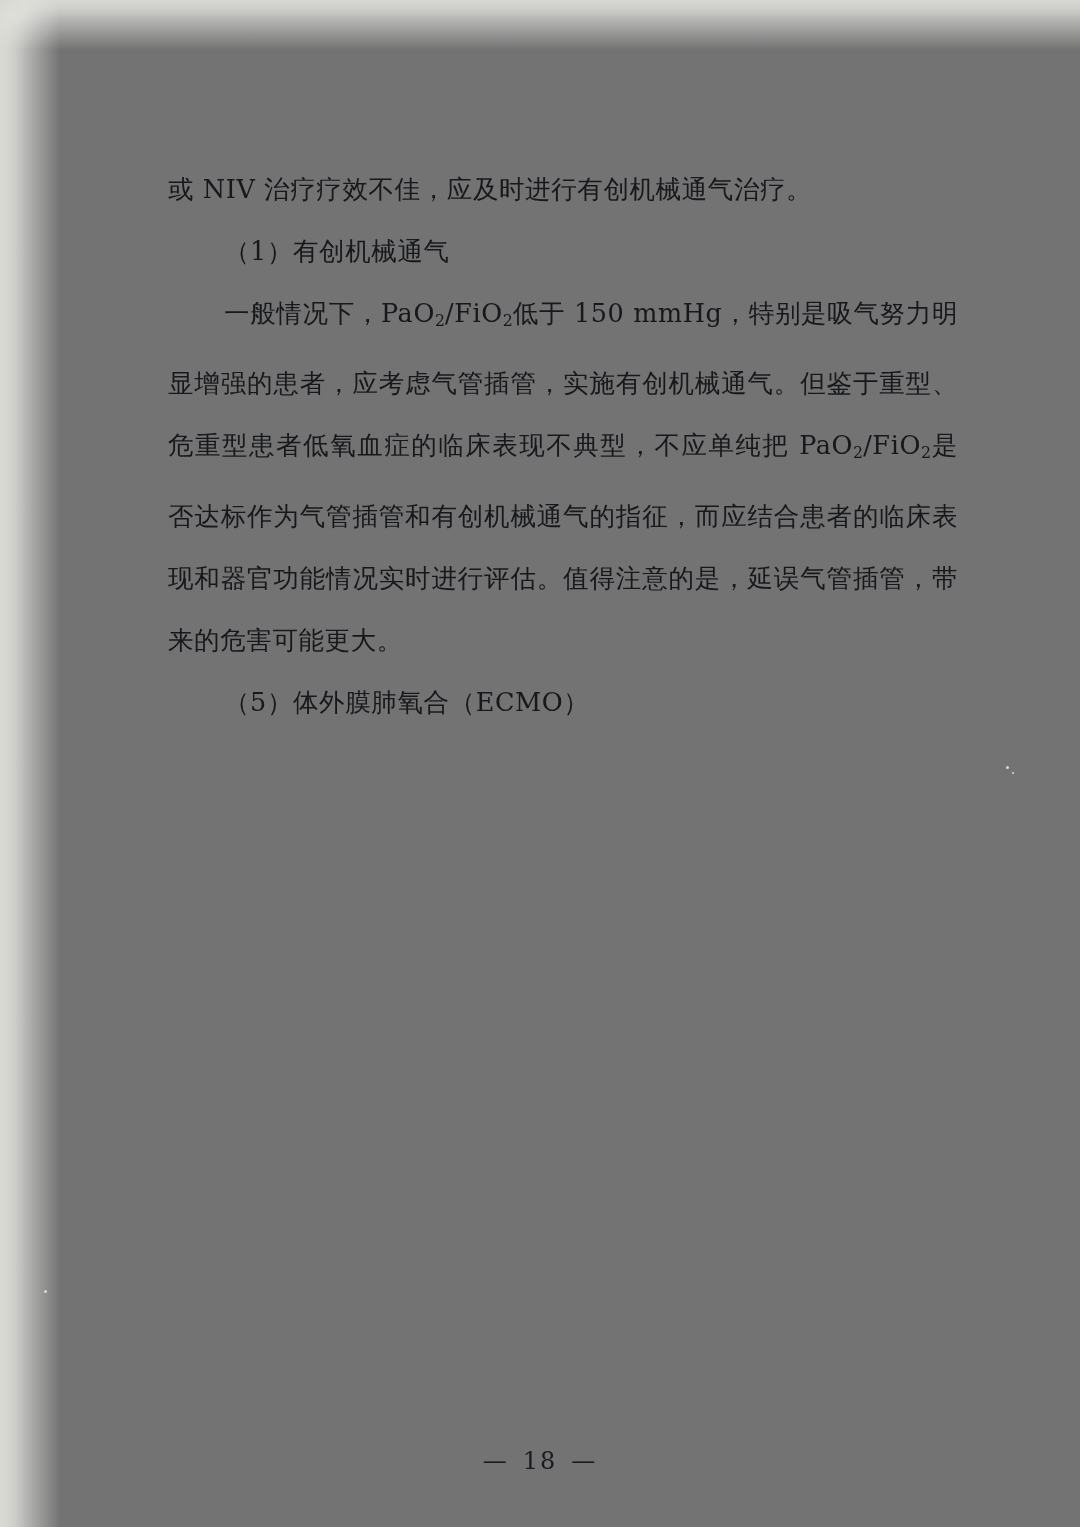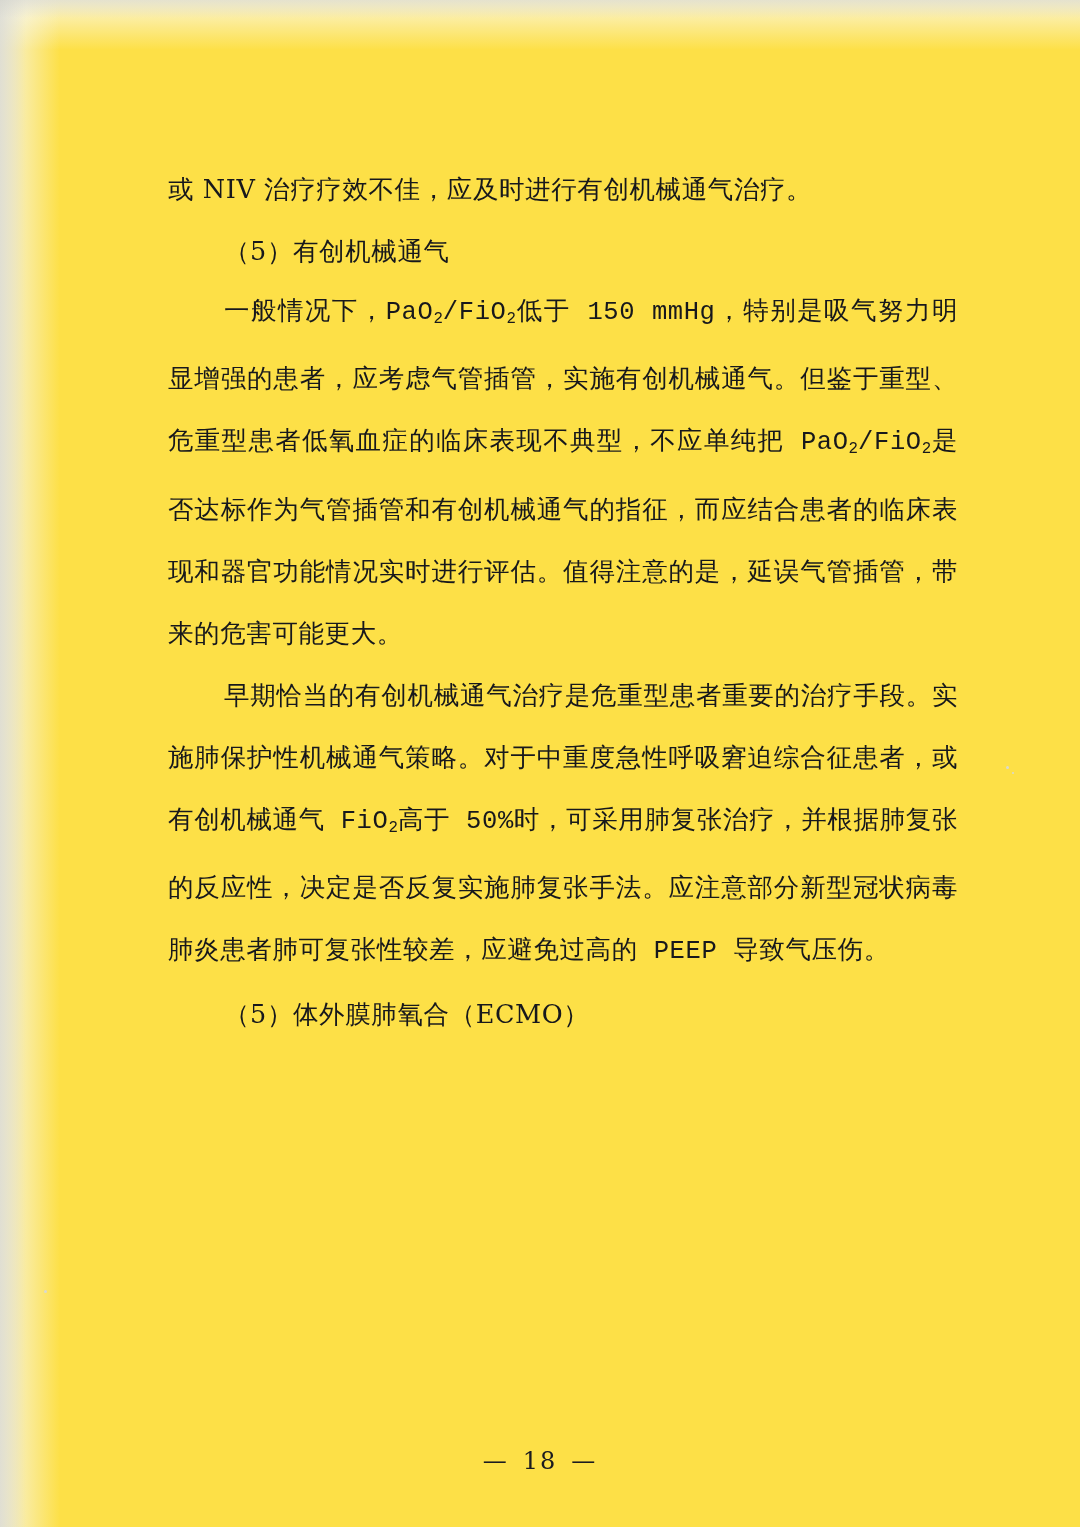--- a/index.html
+++ b/index.html
@@ -4,21 +4,21 @@
 <style>
   html, body {
     margin: 0;
     padding: 0;
     background: #ffffff;
   }
   .page {
     position: relative;
     width: 1080px;
     height: 1527px;
-    background: #fde047;
+    background: #737373;
     overflow: hidden;
     font-family: "DejaVu Serif", "Liberation Serif", serif;
     color: #16171b;
   }
   
   .page::before {
     content: "";
     position: absolute;
     inset: 0;
     background:
@@ -36,21 +36,20 @@
     font-size: 25.5px;
     line-height: 62px;
     letter-spacing: 0.6px;
     text-align: justify;
     text-justify: inter-ideograph;
     margin: 0;
     color: #17181c;
   }
   .indent {
     text-indent: 56px;
-    font-family: Liberation Mono, monospace;
   }
   .heading {
     text-indent: 56px;
   }
   sub {
     font-size: 0.62em;
     vertical-align: -0.28em;
     letter-spacing: 0;
   }
   .pagenum {
@@ -93,29 +92,26 @@
   <div class="edge-shadow-top"></div>
 
   <div class="speck" style="left:44px; top:1290px; width:3px; height:3px;"></div>
   <div class="speck" style="left:1006px; top:766px; width:3px; height:3px;"></div>
   <div class="speck" style="left:1012px; top:772px; width:2px; height:2px;"></div>
 
   <div class="content">
 
     <p class="para">或 NIV 治疗疗效不佳，应及时进行有创机械通气治疗。</p>
 
-    <p class="para heading">（5）有创机械通气</p>
+    <p class="para heading">（1）有创机械通气</p>
 
     <p class="para indent">
       <span>一般情况下，PaO</span><sub>2</sub><span>/FiO</span><sub>2</sub><span>低于 150 mmHg，特别是吸气努力明显增强的患者，应考虑气管插管，实施有创机械通气。但鉴于重型、危重型患者低氧血症的临床表现不典型，不应单纯把 PaO</span><sub>2</sub><span>/FiO</span><sub>2</sub><span>是否达标作为气管插管和有创机械通气的指征，而应结合患者的临床表现和器官功能情况实时进行评估。值得注意的是，延误气管插管，带来的危害可能更大。</span>
     </p>
 
-    <p class="para indent">
-      <span>早期恰当的有创机械通气治疗是危重型患者重要的治疗手段。实施肺保护性机械通气策略。对于中重度急性呼吸窘迫综合征患者，或有创机械通气 FiO</span><sub>2</sub><span>高于 50%时，可采用肺复张治疗，并根据肺复张的反应性，决定是否反复实施肺复张手法。应注意部分新型冠状病毒肺炎患者肺可复张性较差，应避免过高的 PEEP 导致气压伤。</span>
-    </p>
 
 
 
     <p class="para heading">（5）体外膜肺氧合（ECMO）</p>
 
 
   </div>
 
   <div class="pagenum">
     <span class="dash">—</span><span>18</span><span class="dash">—</span>

